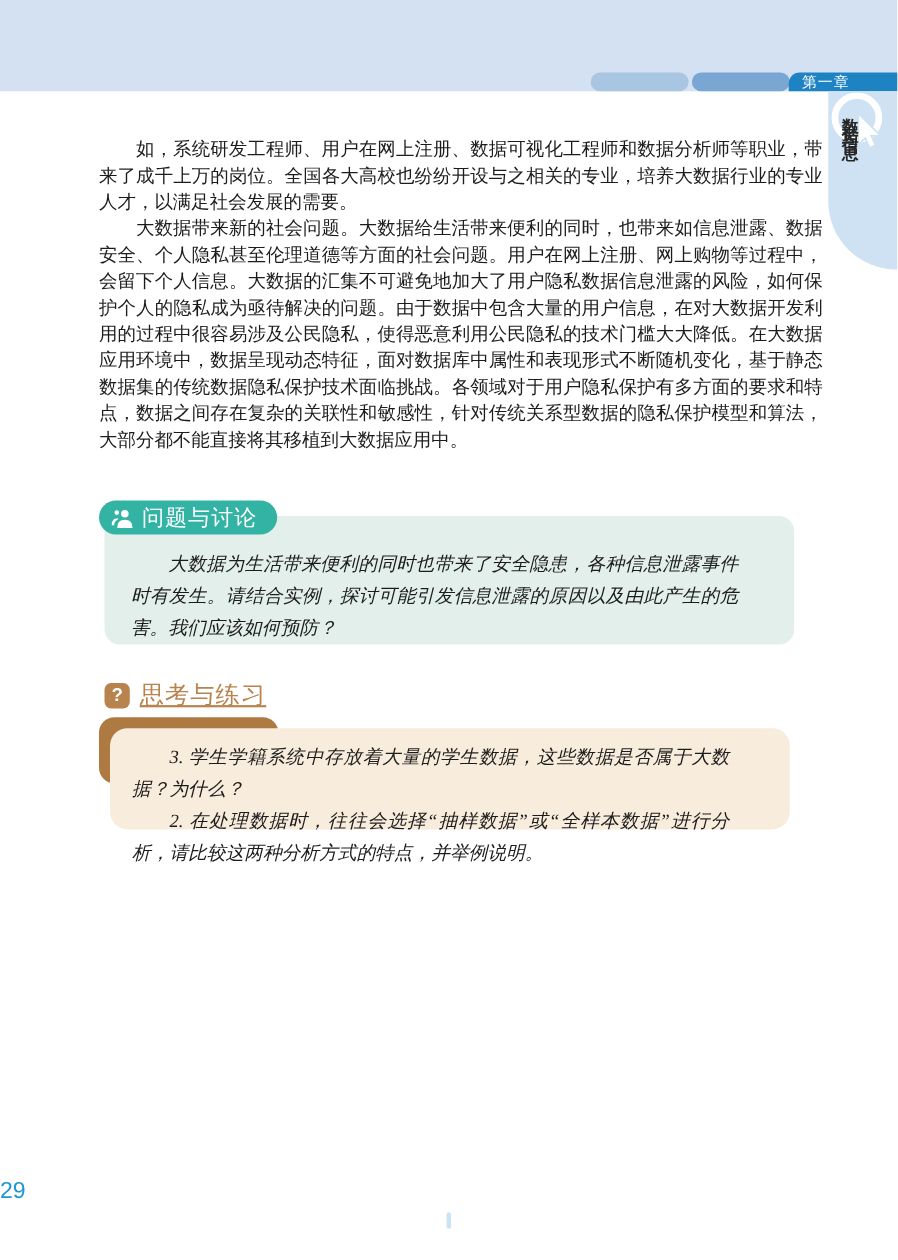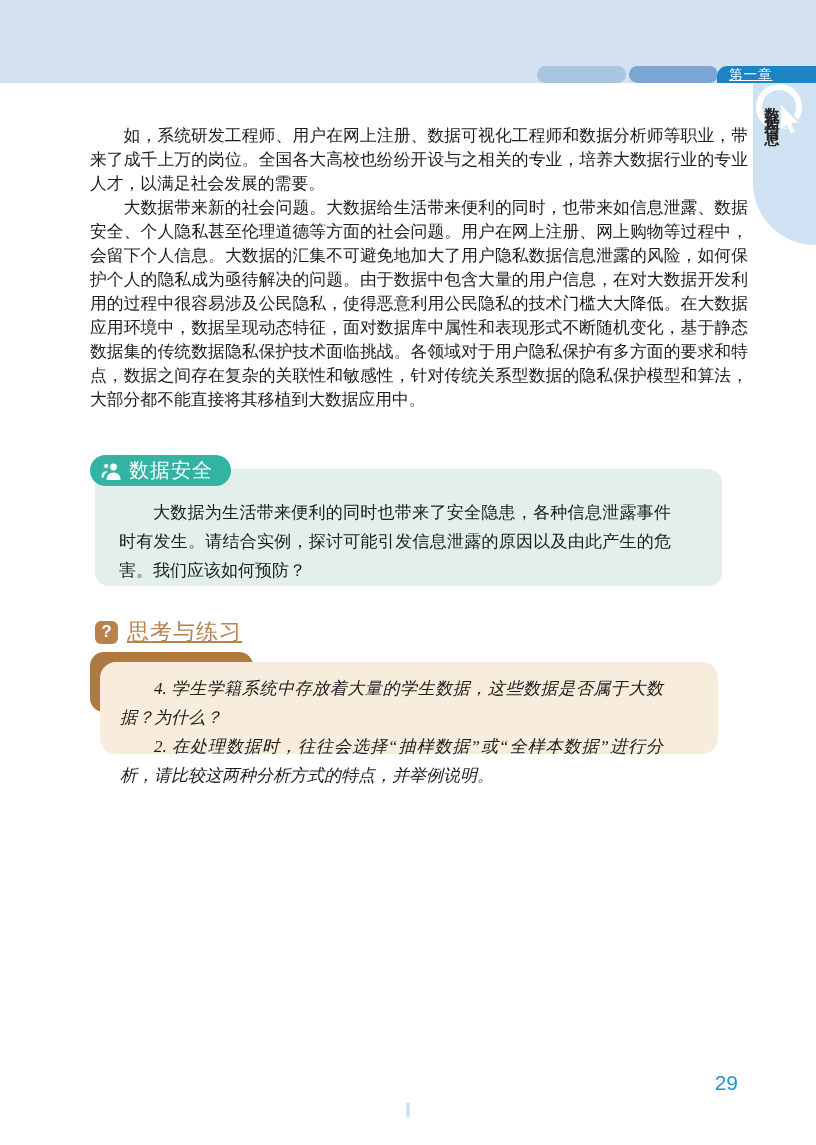--- a/index.html
+++ b/index.html
@@ -12,54 +12,54 @@
   html,body{background:#fff;}
   .page{position:relative;width:816px;height:1145px;background:#fff;overflow:hidden;
          font-family:"Liberation Serif","DejaVu Serif",serif;color:var(--ink);}
   
   .band{position:absolute;left:0;top:0;width:816px;height:83px;background:var(--band);}
   .tab{position:absolute;top:66px;height:17px;}
   .tab1{left:537px;width:89px;background:var(--tab1);border-radius:9px;}
   .tab2{left:629px;width:89px;background:var(--tab2);border-radius:9px;}
   .tab3{left:717px;width:99px;background:var(--tab3);border-radius:10px 0 0 0;
         color:#fff;font-family:"Liberation Sans","DejaVu Sans",sans-serif;
-        font-size:13.5px;line-height:17px;padding-left:12px;letter-spacing:1px;text-decoration:underline;}
+        font-size:13.5px;line-height:17px;padding-left:12px;letter-spacing:1px;}
   
   .sidebar{position:absolute;right:0;top:83px;width:63px;height:162px;
            background:var(--sidebar);border-bottom-left-radius:62px;}
   .cursor-badge{position:absolute;right:4px;top:-3px;}
   .vtitle{position:absolute;left:9px;top:12px;writing-mode:vertical-rl;text-orientation:upright;
           font-family:"Liberation Sans","DejaVu Sans",sans-serif;font-size:15px;
           letter-spacing:6px;color:#262626;font-weight:600;}
   
   .bodytext{position:absolute;left:90px;top:124px;width:658px;font-size:16.8px;
             line-height:24px;text-align:justify;}
   .bodytext p{text-indent:2em;}
   
   .disc-box{position:absolute;left:95px;top:469px;width:627px;height:117px;
             background:var(--tealbox);border-radius:14px;}
   .disc-badge{position:absolute;left:90px;top:455px;height:31px;display:inline-flex;
               align-items:center;gap:7px;background:var(--teal);border-radius:16px;
               padding:0 18px 0 10px;color:#fff;
               font-family:"Liberation Sans","DejaVu Sans",sans-serif;font-size:20px;letter-spacing:1px;}
   .disc-text{position:absolute;left:119px;top:498px;width:552px;font-size:17px;
-             line-height:29px;text-indent:2em;text-align:justify;}
+             font-style:italic;line-height:29px;text-indent:2em;text-align:justify;}
   
   .ex-header{position:absolute;left:95px;top:617px;display:flex;align-items:center;gap:9px;
              font-family:"Liberation Sans","DejaVu Sans",sans-serif;}
   .q-icon{width:23px;height:23px;background:var(--brown);border-radius:6px;color:#fff;
           font-weight:bold;font-size:17px;display:flex;align-items:center;justify-content:center;}
   .ex-title{color:var(--brown);font-size:22px;letter-spacing:1px;text-decoration:underline;}
   .ex-card-back{position:absolute;left:90px;top:652px;width:163px;height:60px;
                 background:var(--browncard);border-radius:14px;}
   .ex-box{position:absolute;left:100px;top:662px;width:618px;height:92px;
           background:var(--cream);border-radius:16px;padding:12px 55px 0 20px;}
   .ex-box p{font-size:17px;font-style:italic;line-height:29px;text-indent:2em;text-align:justify;}
   
-  .pageno{position:absolute;left:0;top:1071px;width:738px;text-align:right;
+  .pageno{position:absolute;left:0;top:1071px;width:738px;text-align:left;
           color:var(--pageblue);font-family:"Liberation Sans","DejaVu Sans",sans-serif;
           font-size:21px;}
   .pagetick{position:absolute;left:406px;top:1102px;width:4px;height:15px;
             background:var(--tick);border-radius:2px;}
 </style>
 </head>
 <body>
 
 <div class="page">
 
@@ -84,30 +84,30 @@
   </div>
 
   <div class="disc-box"></div>
   <div class="disc-badge">
     <svg width="22" height="20" viewBox="0 0 22 20">
       <circle cx="13.5" cy="6" r="3.4" fill="#ffffff"></circle>
       <path d="M6.5 19 Q6.5 11.5 13.5 11.5 Q20.5 11.5 20.5 19 Z" fill="#ffffff"></path>
       <circle cx="6.2" cy="5" r="2.6" fill="#ffffff" stroke="#33b3a3" stroke-width="1"></circle>
       <path d="M1 17 Q1 9.8 6.8 9.8 L8.5 11 Q3.8 12.5 4.2 17 Z" fill="#ffffff" stroke="#33b3a3" stroke-width="0.8"></path>
     </svg>
-    <span>数据安全</span>
+    <span>问题与讨论</span>
   </div>
   <div class="disc-text">大数据为生活带来便利的同时也带来了安全隐患，各种信息泄露事件时有发生。请结合实例，探讨可能引发信息泄露的原因以及由此产生的危害。我们应该如何预防？</div>
 
   <div class="ex-header">
     <div class="q-icon">?</div>
     <div class="ex-title">思考与练习</div>
   </div>
   <div class="ex-card-back"></div>
   <div class="ex-box">
-    <p>4. 学生学籍系统中存放着大量的学生数据，这些数据是否属于大数据？为什么？</p>
+    <p>3. 学生学籍系统中存放着大量的学生数据，这些数据是否属于大数据？为什么？</p>
     <p>2. 在处理数据时，往往会选择“抽样数据”或“全样本数据”进行分析，请比较这两种分析方式的特点，并举例说明。</p>
   </div>
 
   <div class="pageno">29</div>
   <div class="pagetick"></div>
 
 </div>
 
 </body></html>

